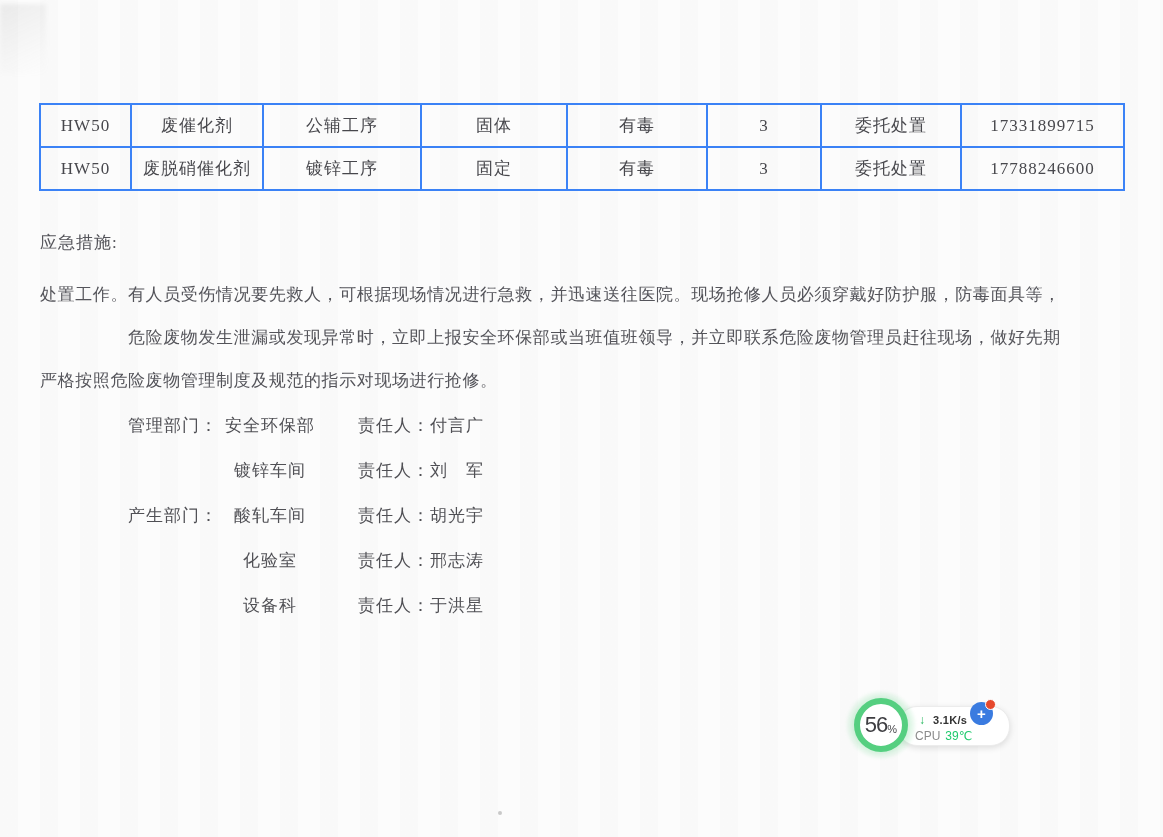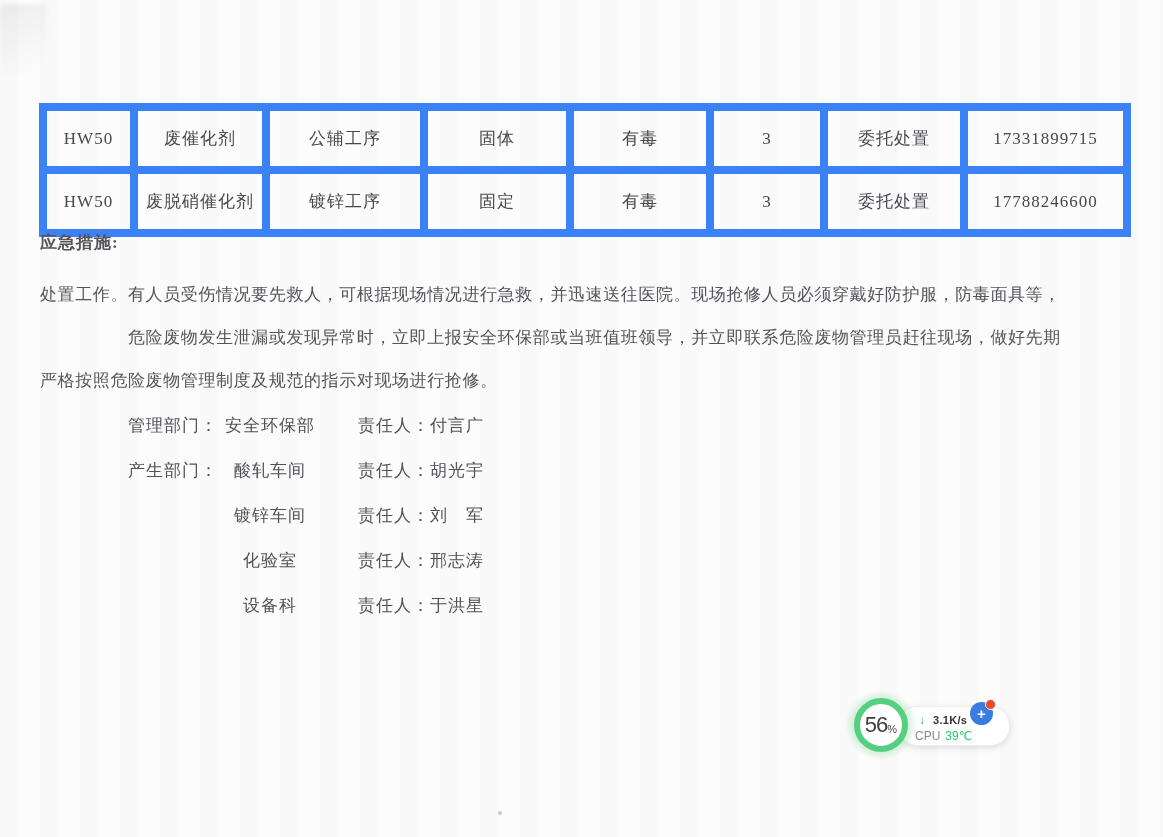--- a/index.html
+++ b/index.html
@@ -18,27 +18,27 @@
     background:linear-gradient(155deg, rgba(130,130,130,0.12), rgba(170,170,170,0.04) 70%, rgba(170,170,170,0));
     filter:blur(2px);
   }
   
   table.waste{
     position:absolute; left:39px; top:103px;
     border-collapse:collapse; table-layout:fixed;
     font-size:17px; color:#48484d;
   }
   table.waste td{
-    border:8px solid #3b82f6; height:33px; text-align:center;
-    padding:11px 2px; letter-spacing:1px; overflow:hidden; white-space:nowrap;
+    border:2px solid #3b82f6; height:33px; text-align:center;
+    padding:4px 2px; letter-spacing:1px; overflow:hidden; white-space:nowrap;
   }
   
   .doc-title{
     position:absolute; left:40px; top:231px;
-    font-size:17px; color:#54545a; letter-spacing:1px;font-weight:bold;
+    font-size:17px; color:#54545a; letter-spacing:1px;
   }
   .para{ position:absolute; left:40px; top:284px; width:1060px; }
   .para-line{
     font-size:17px; color:#54545a; letter-spacing:0.6px;
     height:43px; line-height:22px; white-space:nowrap;
   }
   .para-line.indent{ text-indent:88px; }
   
   .contacts{ position:absolute; left:128px; top:403px; }
   .contact-row{ height:45px; display:flex; align-items:center; position:relative;
@@ -136,28 +136,28 @@
     <div class="para-line">严格按照危险废物管理制度及规范的指示对现场进行抢修。</div>
   </div>
 
   <div class="contacts">
     <div class="contact-row">
       <span class="c-prefix">管理部门：</span>
       <span class="c-dept">安全环保部</span>
       <span class="c-resp">责任人：付言广</span>
     </div>
     <div class="contact-row">
+      <span class="c-prefix"></span>
+      <span class="c-dept">镀锌车间</span>
+      <span class="c-resp">责任人：刘　军</span>
+    </div>
+    <div class="contact-row">
       <span class="c-prefix">产生部门：</span>
       <span class="c-dept">酸轧车间</span>
       <span class="c-resp">责任人：胡光宇</span>
-    </div>
-    <div class="contact-row">
-      <span class="c-prefix"></span>
-      <span class="c-dept">镀锌车间</span>
-      <span class="c-resp">责任人：刘　军</span>
     </div>
     <div class="contact-row">
       <span class="c-prefix"></span>
       <span class="c-dept">化验室</span>
       <span class="c-resp">责任人：邢志涛</span>
     </div>
     <div class="contact-row">
       <span class="c-prefix"></span>
       <span class="c-dept">设备科</span>
       <span class="c-resp">责任人：于洪星</span>

